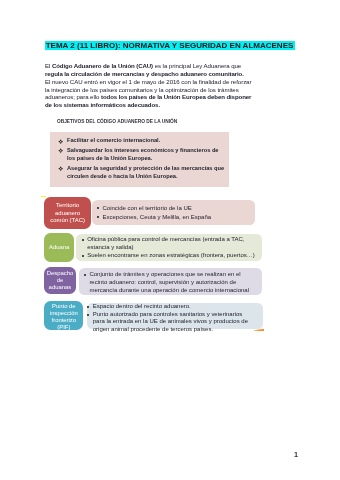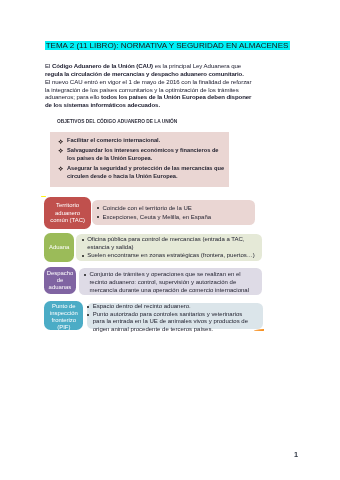--- a/index.html
+++ b/index.html
@@ -1,19 +1,19 @@
 <!DOCTYPE html>
 <html><head>
 <meta charset="utf-8">
 <style>
   html,body{margin:0;padding:0;}
   body{width:340px;height:480px;background:#ffffff;font-family:"Liberation Sans",sans-serif;overflow:hidden;}
   .page{position:relative;width:340px;height:480px;background:#fff;}
 
-  .title{position:absolute;left:44.5px;top:40.5px;font-size:8.02px;font-weight:normal;color:#171717;
+  .title{position:absolute;left:44.5px;top:40.5px;font-size:8.02px;font-weight:bold;color:#171717;
          background:#00f0f5;letter-spacing:-0.005px;line-height:9.8px;padding:0 1.2px;white-space:nowrap;}
 
   .para{position:absolute;left:45px;top:62.4px;width:230px;font-size:6.1px;line-height:7.78px;
         color:#1c1c2e;text-align:left;letter-spacing:-0.06px;white-space:nowrap;}
   .para b{font-weight:bold;letter-spacing:-0.1px;}
   .para .ln{display:block;height:7.78px;}
 
   .objbox{position:absolute;left:50px;top:131.5px;width:179px;height:55.5px;background:#ead6d3;}
   .objhdr{position:absolute;left:57px;top:118.3px;font-size:4.8px;font-weight:bold;color:#32323f;
           letter-spacing:0px;white-space:nowrap;line-height:8px;}

